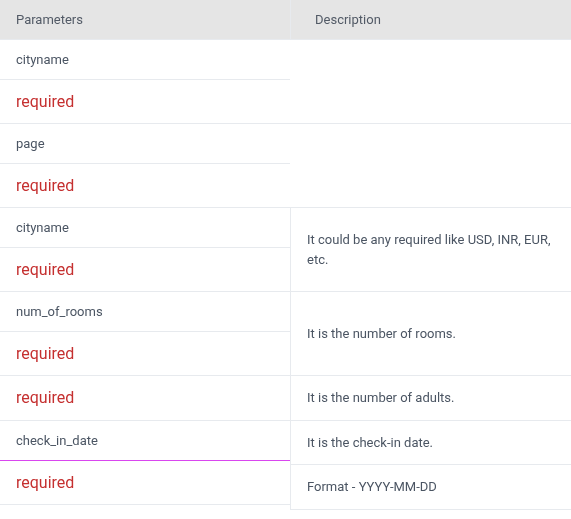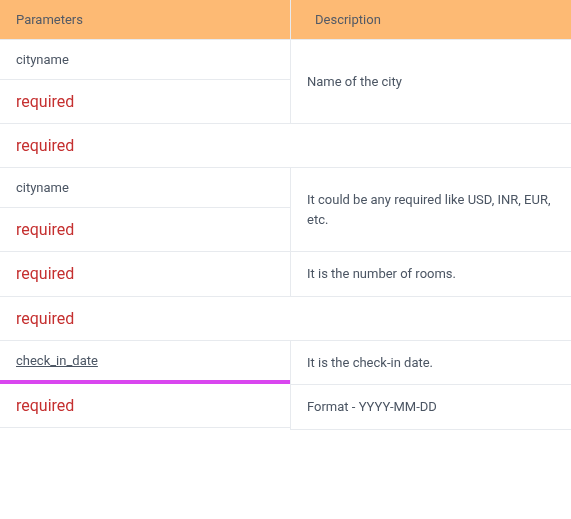--- a/index.html
+++ b/index.html
@@ -13,21 +13,21 @@
       color: #4b5563;
       background: #fff;
       width: 571px;
     }
     .table {
       width: 100%;
       border-collapse: collapse;
     }
     .header-row {
       display: flex;
-      background: #fdba74;
+      background: #e5e5e5;
       border-bottom: 1px solid #e7eaee;
     }
     .header-cell {
       padding: 12px 16px;
       font-size: 13px;
       color: #525a66;
       font-weight: 400;
     }
     .col-params {
       width: 290px;
@@ -111,27 +111,27 @@
 
   <div class="group">
     <div class="group-left">
       <div class="subrow">
           <span class="param-name">cityname</span>
         </div>
       <div class="subrow">
           <span class="required">required</span>
         </div>
     </div>
-    <div class="group-right merged-desc">
-      <span class="desc-text">Name of the city</span>
-    </div>
   </div>
 
   <div class="group">
     <div class="group-left">
+      <div class="subrow">
+          <span class="param-name">page</span>
+        </div>
       <div class="subrow">
           <span class="required">required</span>
         </div>
     </div>
   </div>
 
   <div class="group">
     <div class="group-left">
       <div class="subrow">
           <span class="param-name">cityname</span>
@@ -141,39 +141,45 @@
         </div>
     </div>
     <div class="group-right merged-desc">
       <span class="desc-text">It could be any required like USD, INR, EUR, etc.</span>
     </div>
   </div>
 
   <div class="group">
     <div class="group-left">
       <div class="subrow">
+          <span class="param-name">num_of_rooms</span>
+        </div>
+      <div class="subrow">
           <span class="required">required</span>
         </div>
     </div>
     <div class="group-right merged-desc">
       <span class="desc-text">It is the number of rooms.</span>
     </div>
   </div>
 
   <div class="group">
     <div class="group-left">
       <div class="subrow">
           <span class="required">required</span>
         </div>
     </div>
+    <div class="group-right merged-desc">
+      <span class="desc-text">It is the number of adults.</span>
+    </div>
   </div>
 
   <div class="split-group">
     <div class="split-left">
-      <div class="subrow" style="border-bottom:4px solid #d946ef;text-decoration:underline;">
+      <div class="subrow" style="border-bottom:1px solid #d946ef;">
           <span class="param-name">check_in_date</span>
         </div>
       <div class="subrow" style="border-bottom:1px solid #e7eaee;">
           <span class="required">required</span>
         </div>
     </div>
     <div class="split-right">
       <div class="subrow" style="border-bottom:1px solid #e7eaee;">
           <span class="desc-text">It is the check-in date.</span>
         </div>

